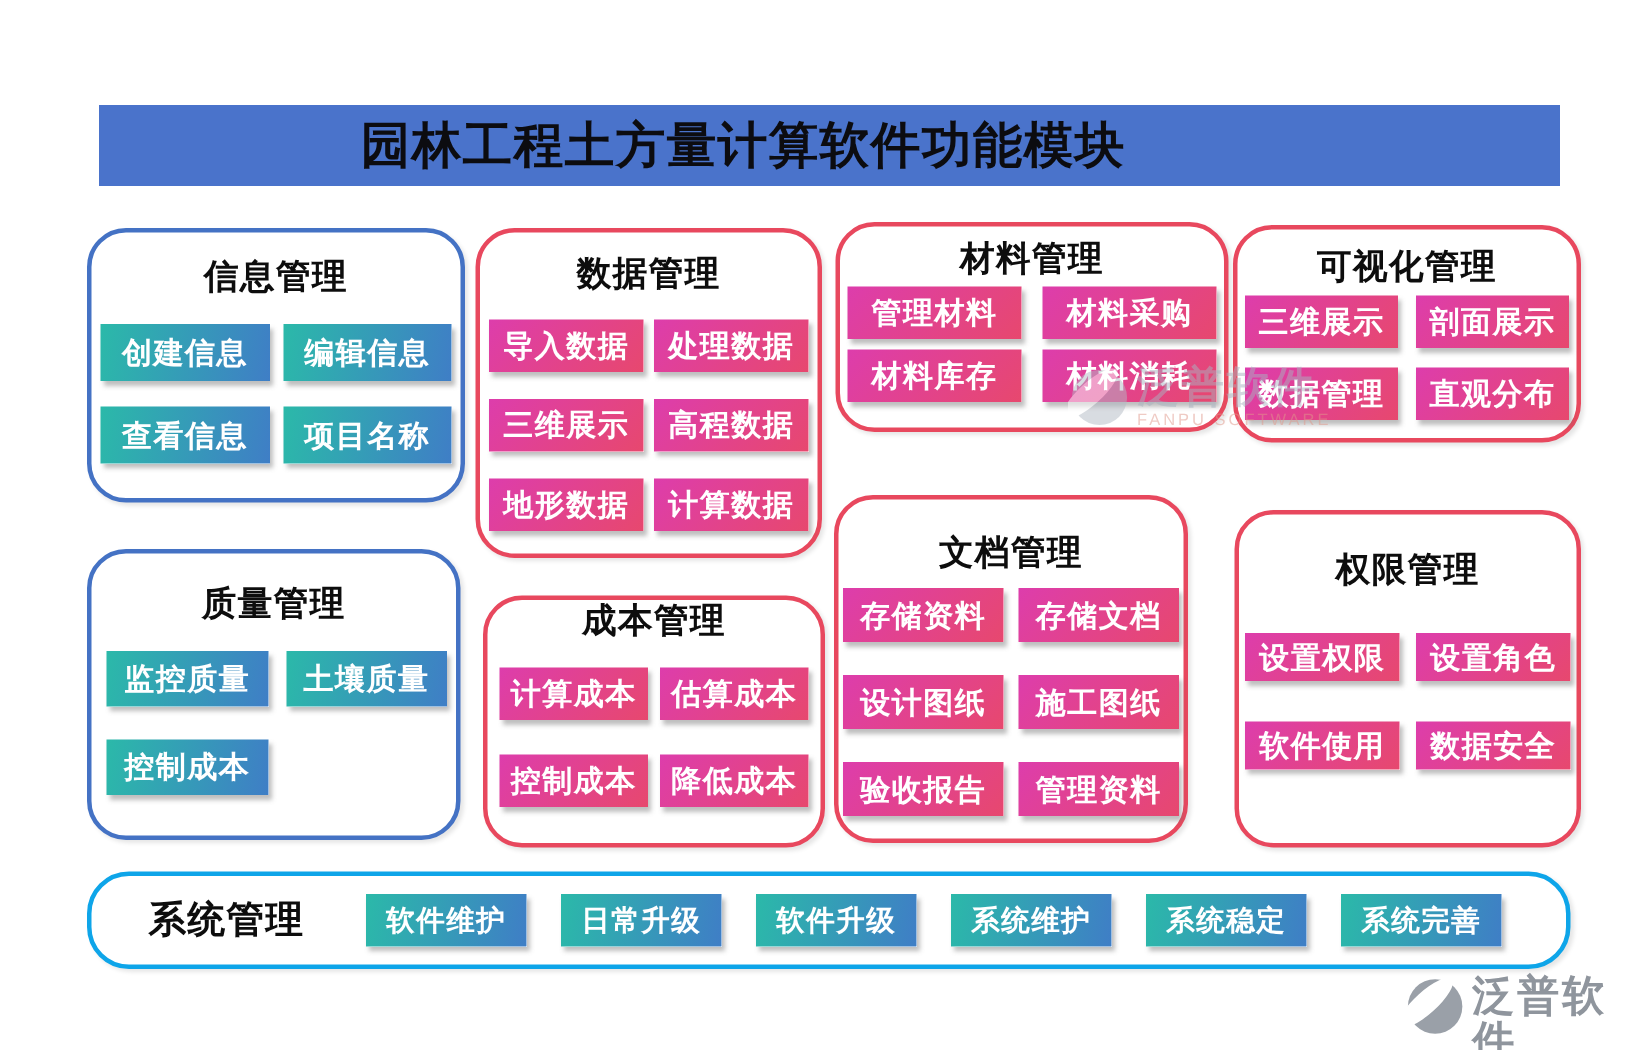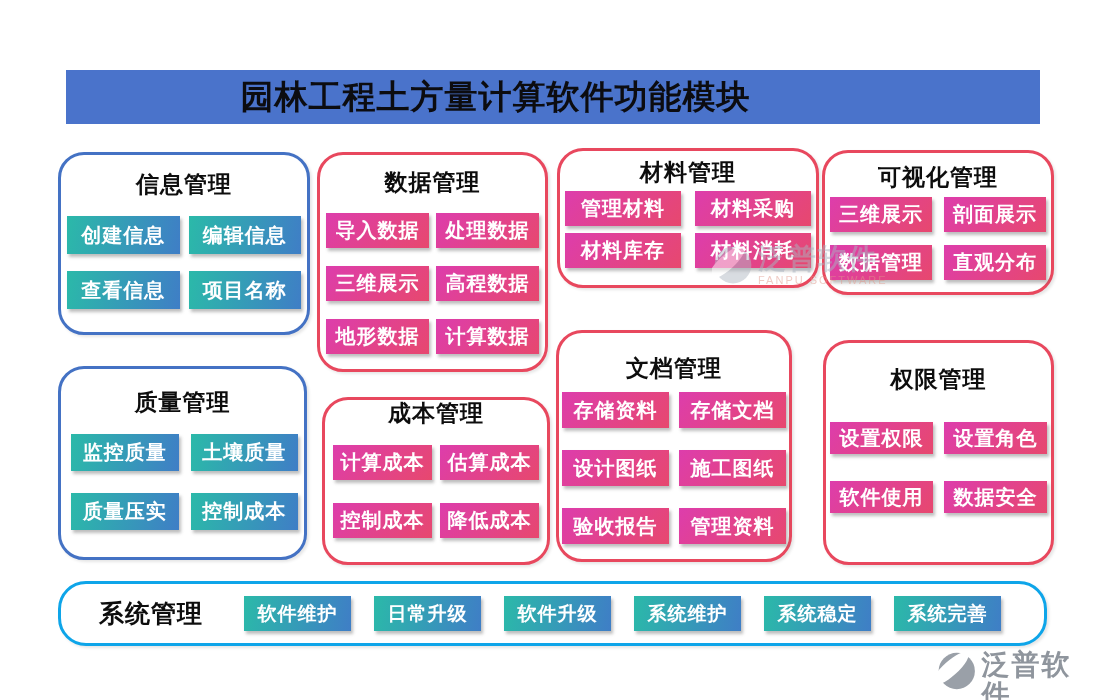--- a/index.html
+++ b/index.html
@@ -147,21 +147,20 @@
         <div class="btn">数据管理</div>
         <div class="btn">直观分布</div>
       </div>
   </section>
 
   <section class="panel blue p-quality">
     <div class="panel-title">质量管理</div>
     <div class="btn-grid">
         <div class="btn">监控质量</div>
         <div class="btn">土壤质量</div>
-        <div class="btn">质量压实</div>
         <div class="btn">控制成本</div>
       </div>
   </section>
 
   <section class="panel pink p-cost">
     <div class="panel-title">成本管理</div>
     <div class="btn-grid">
         <div class="btn">计算成本</div>
         <div class="btn">估算成本</div>
         <div class="btn">控制成本</div>

